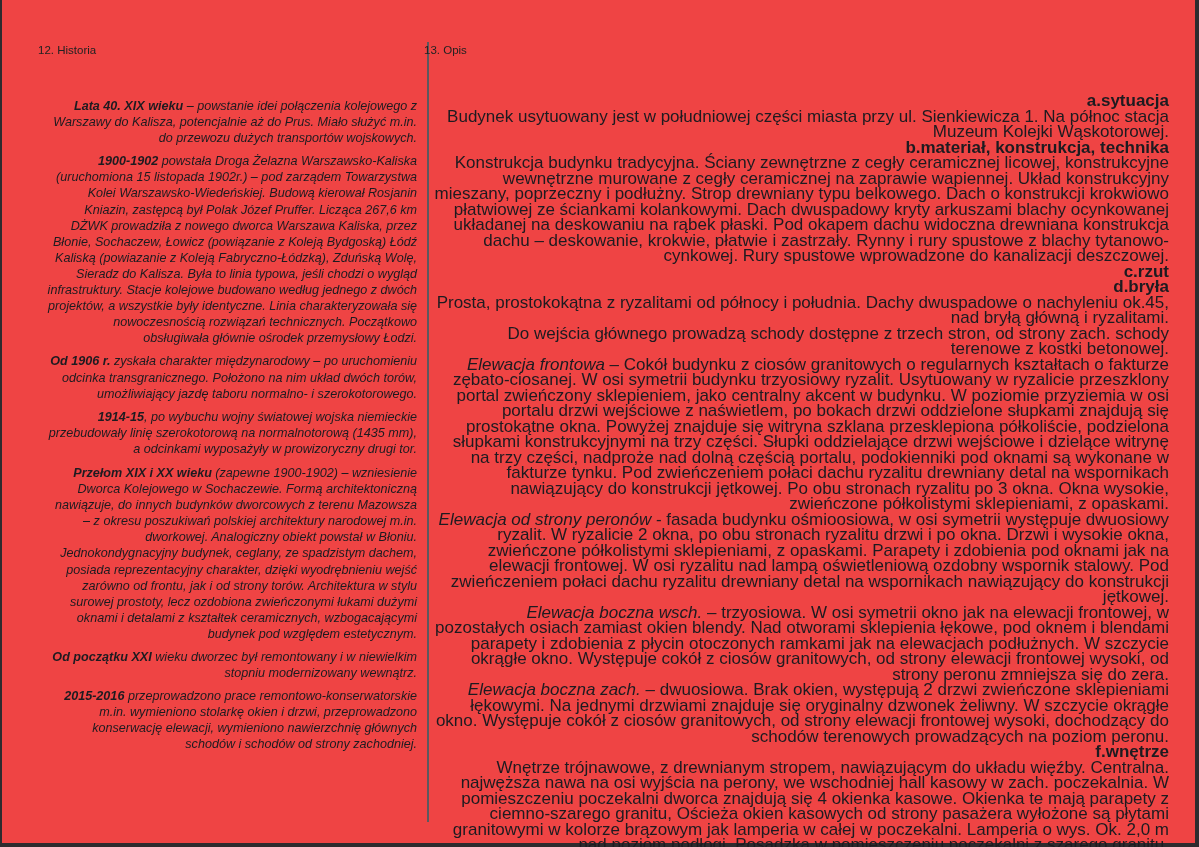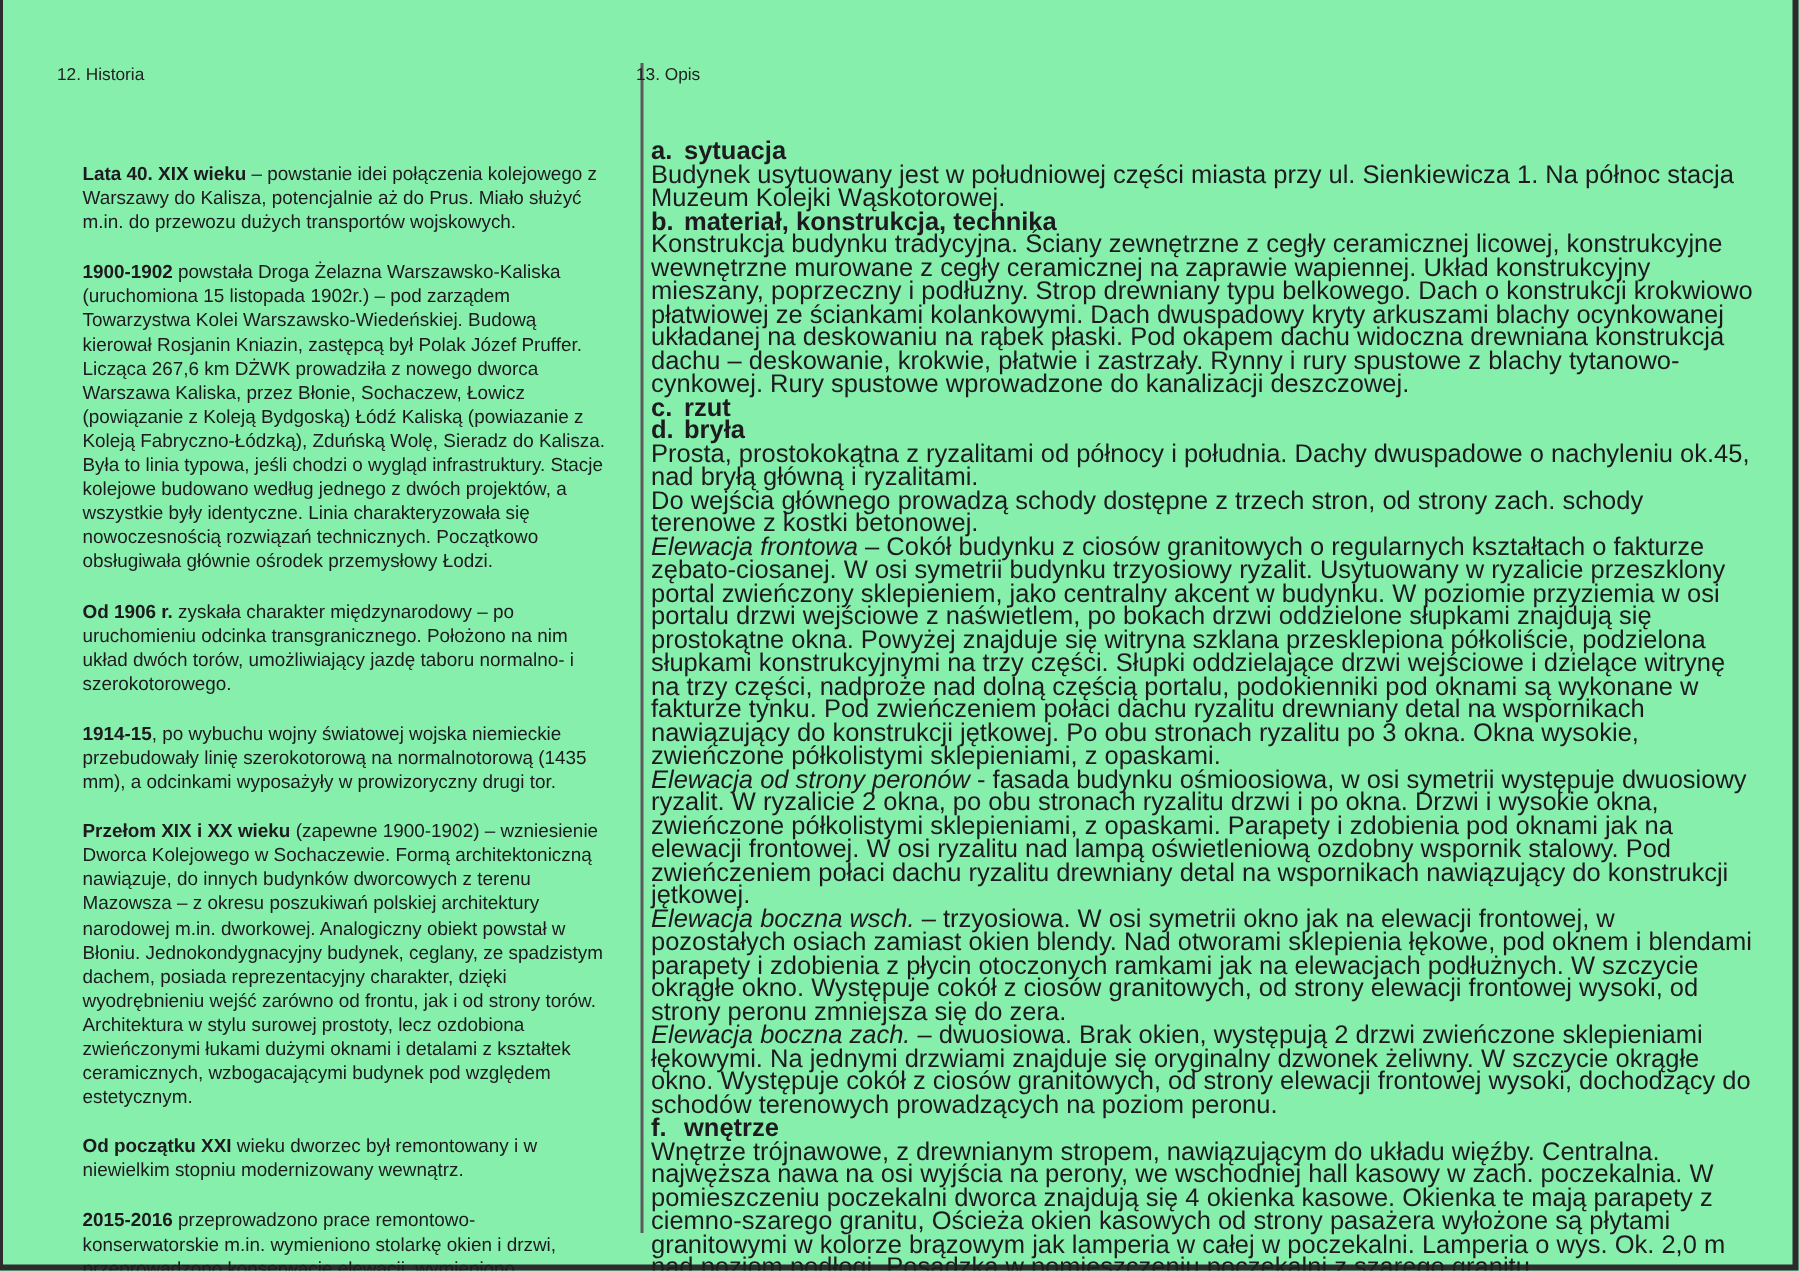--- a/index.html
+++ b/index.html
@@ -5,34 +5,35 @@
     html, body { margin: 0; padding: 0; }
     body {
       width: 1199px; height: 847px; overflow: hidden;
       background: #2e2b2e;
       font-family: "Liberation Sans", sans-serif;
       color: #1d1b20;
       position: relative;
     }
     .page {
       position: absolute; left: 2px; top: 0; width: 1193px; height: 843px;
-      background: #86efac;
+      background: #ef4444;
+      text-align: right;
     }
     .divider {
       position: absolute; left: 425px; top: 42px; width: 2px; height: 780px;
       background: #5c585e;
     }
     .sec-title {
       position: absolute; font-size: 11.5px; color: #222;
     }
     .left-col {
       position: absolute; left: 36px; top: 91px; width: 386px;
       font-size: 12.6px; line-height: 16.1px;
     }
-    .left-col p { margin: 17px; }
+    .left-col p { margin: 7px; font-style: italic; }
     .left-col p.gap { margin-top: 8px; }
     .right-col {
       position: absolute; left: 432px; top: 93px; width: 735px;
       font-size: 17px; line-height: 15.5px;
     }
     .right-col p { margin: 0; }
     .right-col .head { font-weight: bold; }
     .right-col .head .letter { display: inline-block; width: 22px; }
     b { font-weight: bold; }
     i { }

